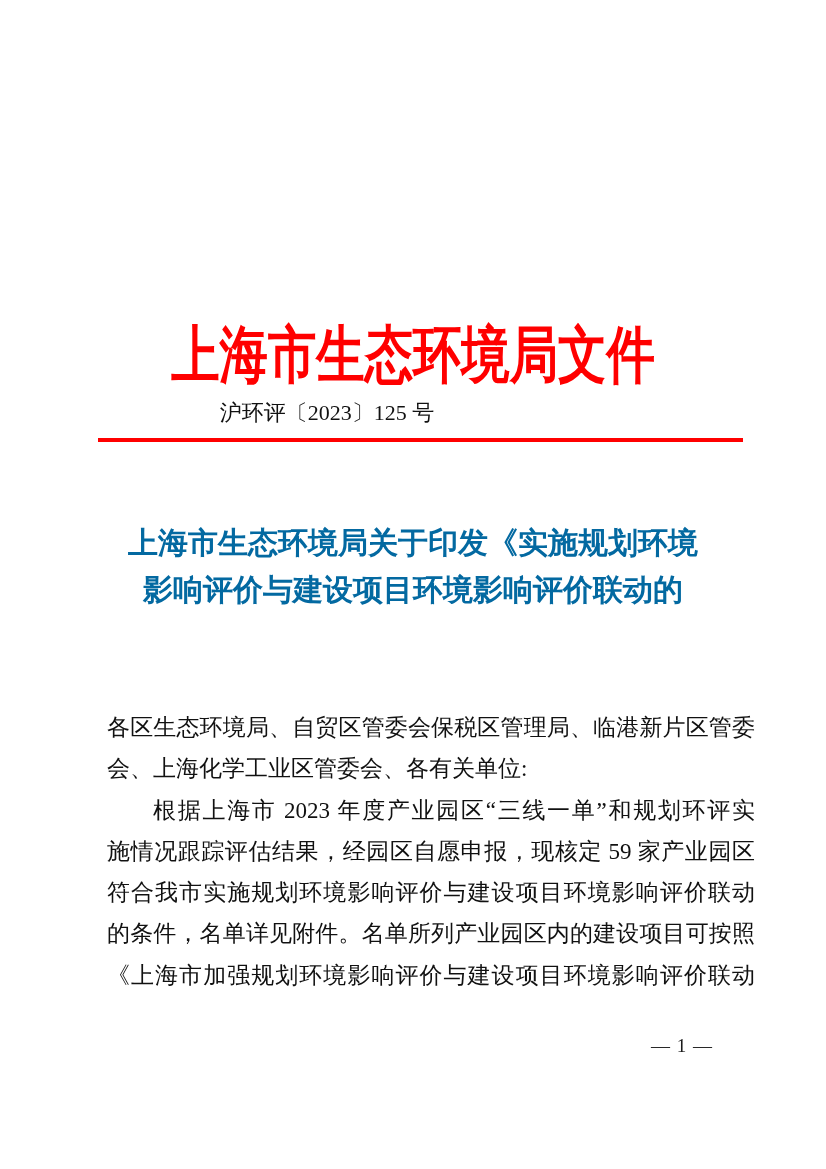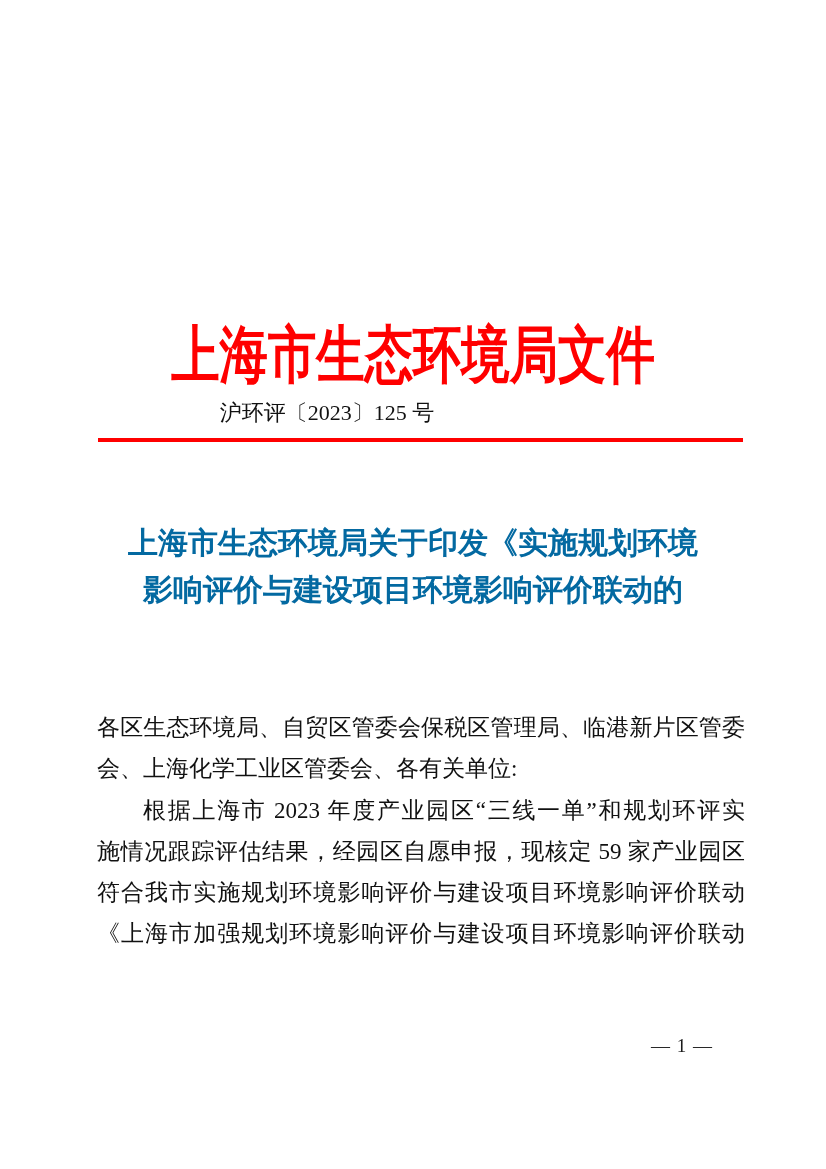--- a/index.html
+++ b/index.html
@@ -60,21 +60,21 @@
     text-align: center;
     font-size: 30px;
     line-height: 47px;
     font-weight: bold;
     color: #0369a1;
   }
   
   .body-text {
     position: absolute;
     top: 707px;
-    left: 97px;
+    left: 107px;
     width: 648px;
     font-size: 23px;
     line-height: 41.3px;
     color: #111111;
   }
   .bline { text-align: justify; }
   .bline.j { text-align-last: justify; }
   .bline.indent { text-indent: 2em; }
   
   .page-number {
@@ -105,18 +105,19 @@
     <div class="doc-title-line">上海市生态环境局关于印发《实施规划环境</div>
     <div class="doc-title-line">影响评价与建设项目环境影响评价联动的</div>
   </div>
 
   <div class="body-text">
     <div class="bline j">各区生态环境局、自贸区管委会保税区管理局、临港新片区管委</div>
     <div class="bline">会、上海化学工业区管委会、各有关单位:</div>
     <div class="bline j indent">根据上海市 2023 年度产业园区“三线一单”和规划环评实</div>
     <div class="bline j">施情况跟踪评估结果，经园区自愿申报，现核定 59 家产业园区</div>
     <div class="bline j">符合我市实施规划环境影响评价与建设项目环境影响评价联动</div>
+    <div class="bline j">的条件，名单详见附件。名单所列产业园区内的建设项目可按照</div>
     <div class="bline j">《上海市加强规划环境影响评价与建设项目环境影响评价联动</div>
   </div>
 
   <div class="page-number">— 1 —</div>
 
 </div>
 
 </body></html>

